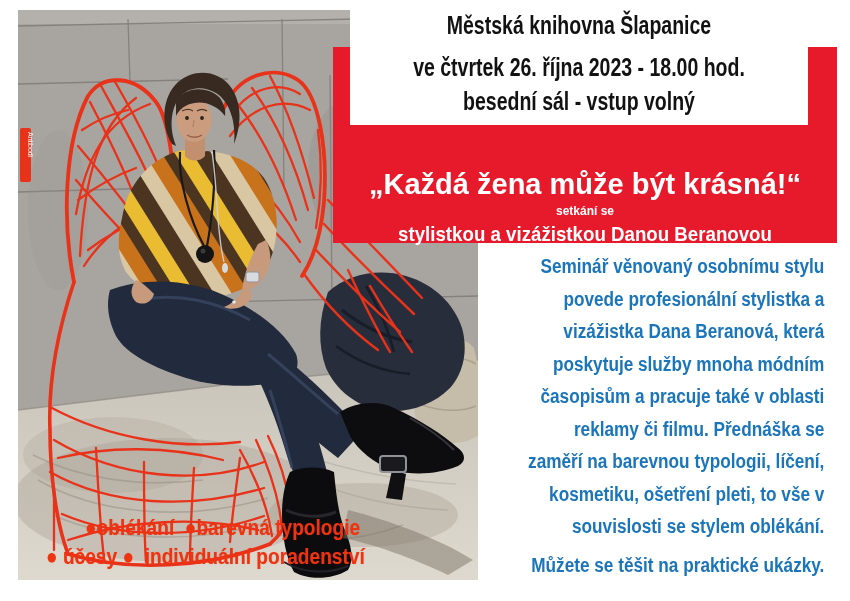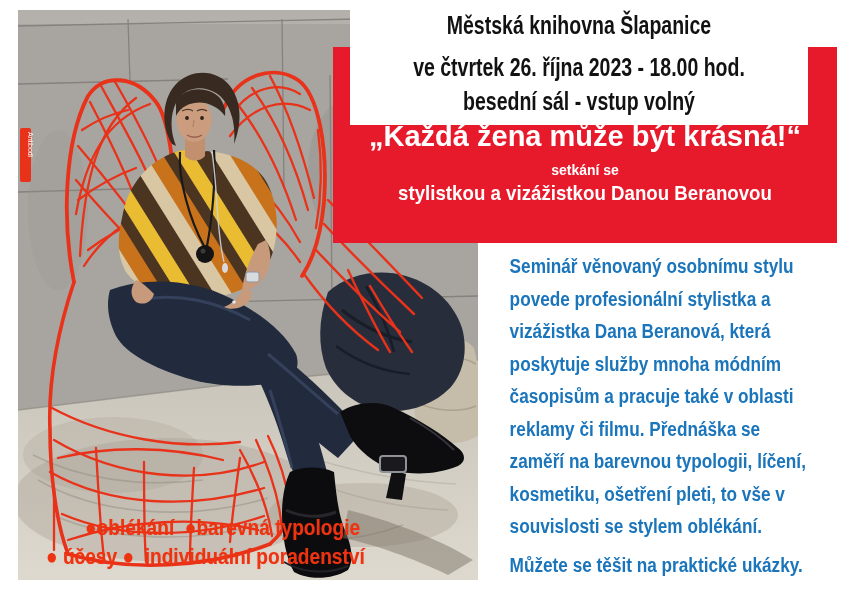--- a/index.html
+++ b/index.html
@@ -11,25 +11,25 @@
   .photo{position:absolute; left:18px; top:10px; width:460px; height:570px;}
   
   .redbox{position:absolute; left:333px; top:47px; width:504px; height:196px; background:#e61a2b;}
   .whitebox{position:absolute; left:350px; top:0px; width:458px; height:125px; background:#ffffff;}
   
   .header{position:absolute; left:350px; top:0px; width:458px; text-align:center; color:#121212;}
   .hline{font-weight:bold; font-size:25px; line-height:30px; transform:scaleX(.78); transform-origin:50% 50%; white-space:pre;}
   .h1{margin-top:10px;} .h2{margin-top:12px;} .h3{margin-top:4px;}
   
   .bannertext{position:absolute; left:333px; top:47px; width:504px; text-align:center; color:#ffffff;}
-  .b-title{font-weight:bold; font-size:29px; line-height:34px; margin-top:72px; white-space:pre;}
-  .b-sub1{font-weight:bold; font-size:14px; line-height:20px; margin-top:7px; white-space:pre;}
+  .b-title{font-weight:bold; font-size:29px; line-height:34px; margin-top:120px; white-space:pre;}
+  .b-sub1{font-weight:bold; font-size:12px; line-height:20px; white-space:pre;}
   .b-sub2{font-weight:bold; font-size:21px; line-height:24px; margin-top:1px; transform:scaleX(.89); transform-origin:50% 50%; white-space:pre;}
   
-  .bodytext{position:absolute; left:484px; top:250px; width:366px; text-align:left; color:#1b75bb;}
+  .bodytext{position:absolute; left:484px; top:250px; width:366px; text-align:right; color:#1b75bb;}
   .bline{font-weight:bold; font-size:20px; line-height:32.5px; transform:scaleX(.86); transform-origin:50% 50%; white-space:pre;}
   .bline.last{margin-top:6px;}
   
   .bullets{position:absolute; left:0; top:0; color:#ee3311; font-weight:bold; font-size:22px; line-height:28px;}
   .bl{position:absolute; transform:scaleX(.87); transform-origin:0 50%; white-space:pre; text-shadow:0 0 1px rgba(238,51,17,.4);}
   .bl1{left:85px; top:514px;}
   .bl2{left:46px; top:543px;}
 </style>
 </head>
 <body>

